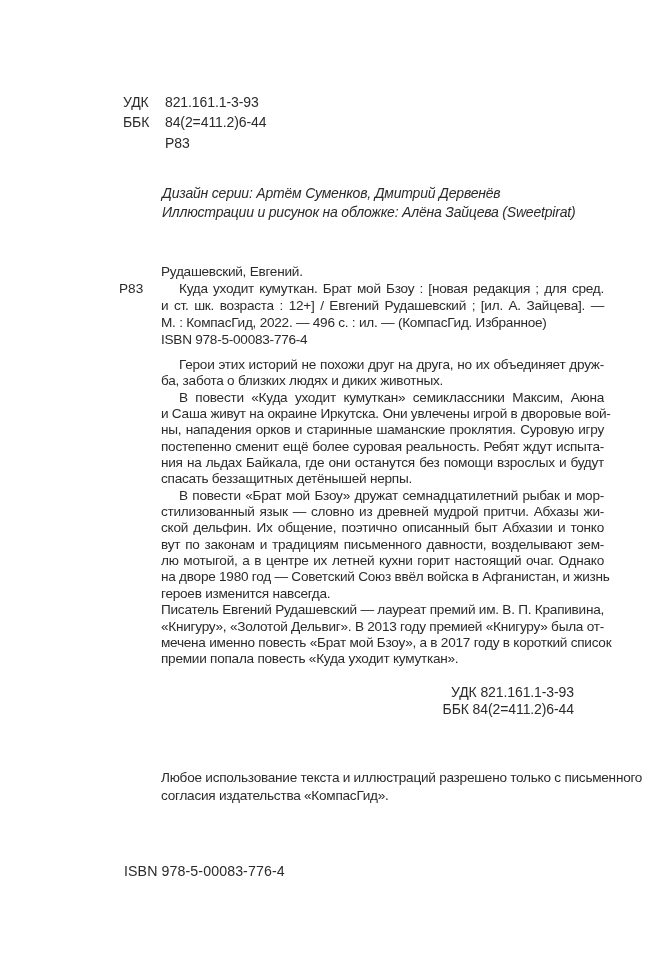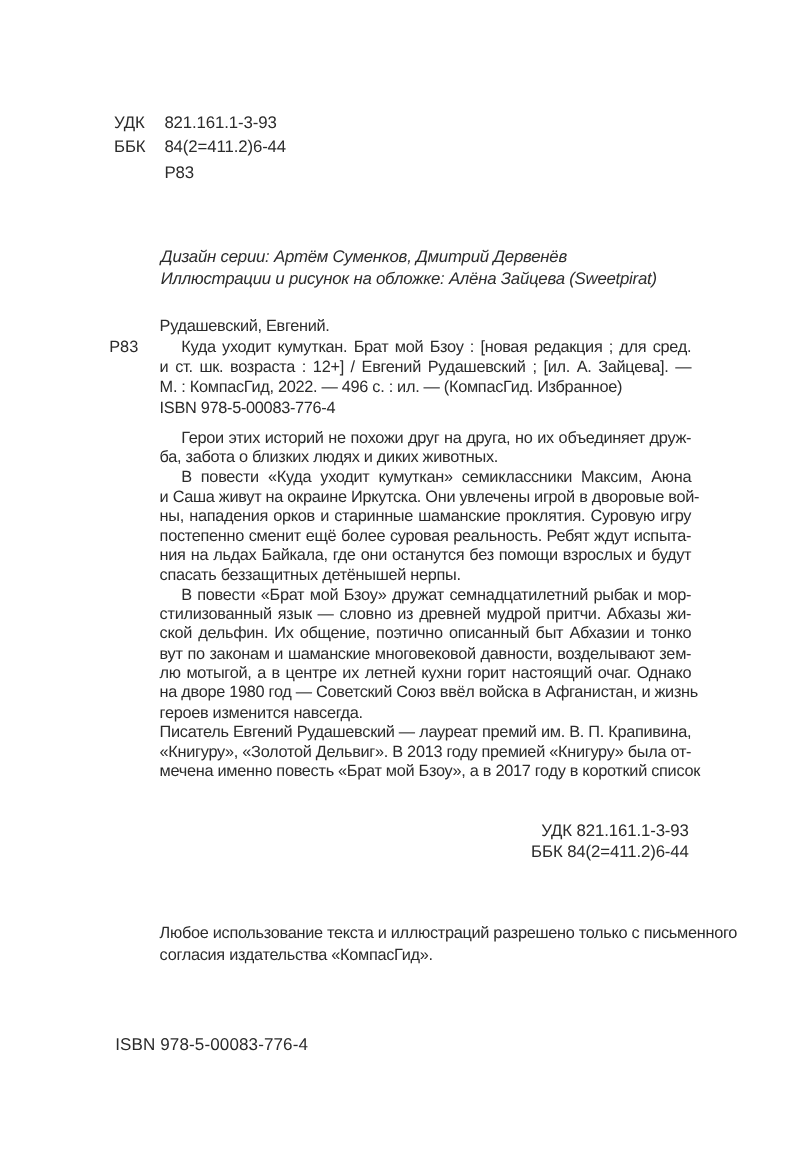--- a/index.html
+++ b/index.html
@@ -5,32 +5,32 @@
   html, body { margin: 0; padding: 0; }
   body {
     width: 654px; height: 959px;
     background: #ffffff;
     font-family: "Liberation Sans", sans-serif;
     color: #2b2b2b;
     position: relative;
     overflow: hidden;
     -webkit-font-smoothing: antialiased;
   }
-  .page { position: absolute; inset: 0; background: #ffffff; }
+  .page { position: absolute; inset: 0; background: #ffffff; margin-left: 28px; }
   .blk { position: absolute; }
   .ln { white-space: nowrap; }
   .jl { text-align: justify; text-align-last: justify; }
   .ind { padding-left: 18px; }
 
   #top-codes { left: 95px; top: 92px; font-size: 14px; line-height: 20.3px; letter-spacing: -0.1px; }
   #top-codes .code-row { display: flex; }
   #top-codes .code-label { width: 42px; flex: 0 0 42px; }
   #top-codes .sign-row { margin-left: 42px; }
 
-  #credits { left: 134px; top: 204px; font-size: 14px; line-height: 19px; font-style: italic; letter-spacing: -0.2px; }
+  #credits { left: 134px; top: 184px; font-size: 14px; line-height: 19px; font-style: italic; letter-spacing: -0.2px; }
 
   #bib { left: 133px; top: 263px; width: 443px; font-size: 13.6px; line-height: 17.1px; letter-spacing: -0.25px; }
   #bib .bib-sign { position: absolute; left: -42px; top: 17px; letter-spacing: 0; }
 
   #annotation { left: 133px; top: 357px; width: 443px; font-size: 13.6px; line-height: 16.35px; letter-spacing: -0.25px; }
 
   #codes-bottom { right: 80px; top: 684px; font-size: 14px; line-height: 17px; text-align: right; letter-spacing: -0.1px; }
 
   #permission { left: 133px; top: 769px; width: 443px; font-size: 13.6px; line-height: 17.7px; letter-spacing: -0.25px; }
 
@@ -79,29 +79,30 @@
       <div class="ln jl">и Саша живут на окраине Иркутска. Они увлечены игрой в дворовые вой-</div>
       <div class="ln jl">ны, нападения орков и старинные шаманские проклятия. Суровую игру</div>
       <div class="ln jl">постепенно сменит ещё более суровая реальность. Ребят ждут испыта-</div>
       <div class="ln jl">ния на льдах Байкала, где они останутся без помощи взрослых и будут</div>
       <div class="ln">спасать беззащитных детёнышей нерпы.</div>
     </div>
     <div>
       <div class="ln jl ind">В повести «Брат мой Бзоу» дружат семнадцатилетний рыбак и мор-</div>
       <div class="ln jl">стилизованный язык — словно из древней мудрой притчи. Абхазы жи-</div>
       <div class="ln jl">ской дельфин. Их общение, поэтично описанный быт Абхазии и тонко</div>
-      <div class="ln jl">вут по законам и шаманские многовековой давности, возделывают зем-</div>
+      <div class="ln jl">вут по законам и традициям письменного давности, возделывают зем-</div>
       <div class="ln jl">лю мотыгой, а в центре их летней кухни горит настоящий очаг. Однако</div>
       <div class="ln jl">на дворе 1980 год — Советский Союз ввёл войска в Афганистан, и жизнь</div>
       <div class="ln">героев изменится навсегда.</div>
     </div>
     <div>
       <div class="ln jl">Писатель Евгений Рудашевский — лауреат премий им. В. П. Крапивина,</div>
       <div class="ln jl">«Книгуру», «Золотой Дельвиг». В 2013 году премией «Книгуру» была от-</div>
       <div class="ln jl">мечена именно повесть «Брат мой Бзоу», а в 2017 году в короткий список</div>
+      <div class="ln">премии попала повесть «Куда уходит кумуткан».</div>
     </div>
   </div>
 
   <div class="blk" id="codes-bottom">
     <div class="ln">УДК 821.161.1-3-93</div>
     <div class="ln">ББК 84(2=411.2)6-44</div>
   </div>
 
   <div class="blk" id="permission">
     <div class="ln jl">Любое использование текста и иллюстраций разрешено только с письменного</div>

